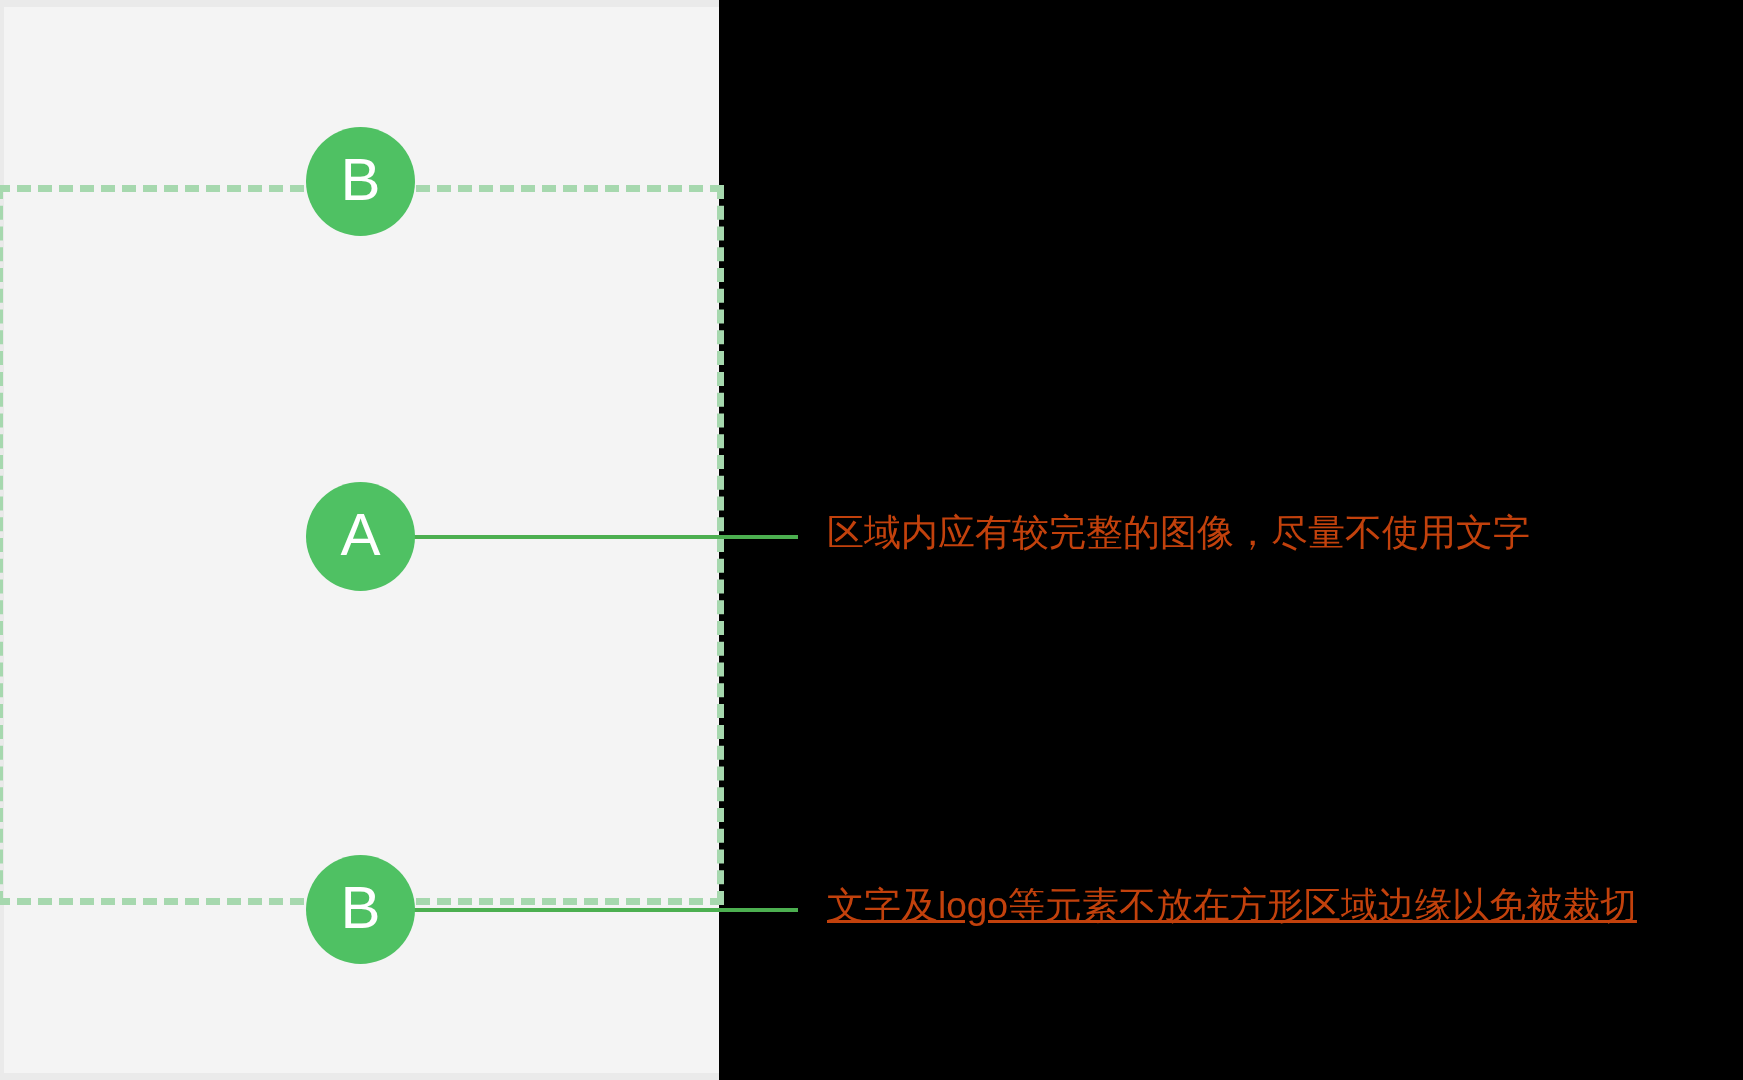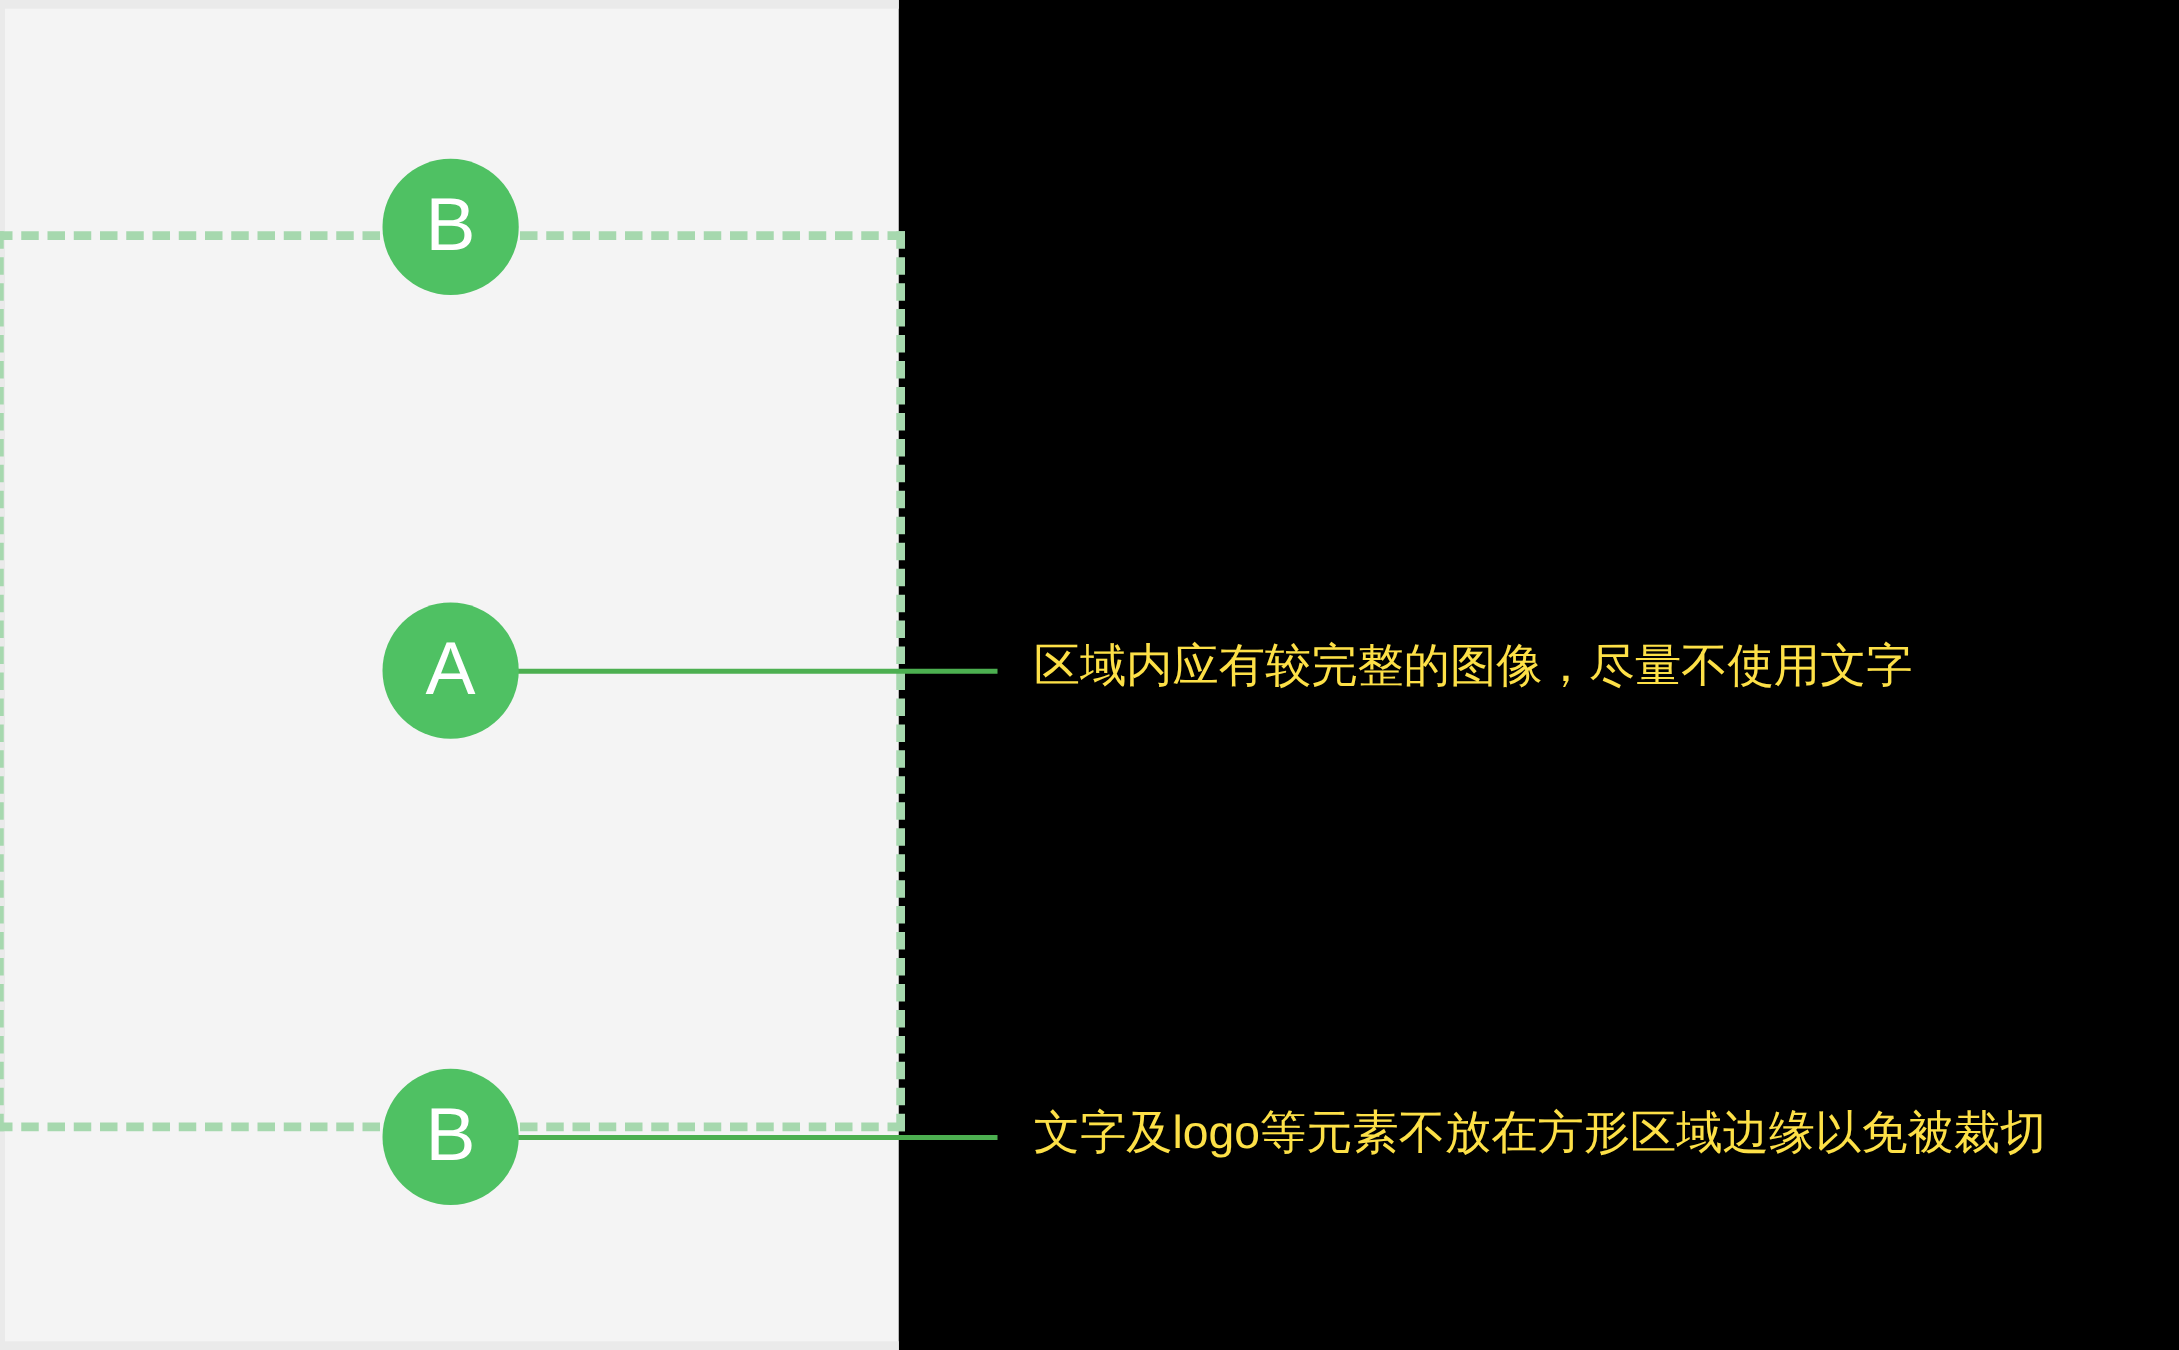--- a/index.html
+++ b/index.html
@@ -75,28 +75,28 @@
   }
   .marker span { display: block; transform: translateY(-2px); }
 
   .marker.m-top    { left: 306px; top: 127px; }
   .marker.m-mid    { left: 306px; top: 482px; }
   .marker.m-bottom { left: 306px; top: 855px; }
 
   
   .annotation {
     position: absolute;
-    color: #fde047;
+    color: #c2410c;
     font-size: 37px;
     line-height: 1.2;
     white-space: nowrap;
     font-family: "Liberation Sans", "DejaVu Sans", sans-serif;
   }
   .annotation.a { left: 827px; top: 511px; }
-  .annotation.b { left: 827px; top: 884px; }
+  .annotation.b { left: 827px; top: 884px; text-decoration: underline; }
 </style>
 </head>
 <body>
 
 <div id="canvas">
 
   <div class="artboard">
     <div class="safe-area"></div>
   </div>
 

